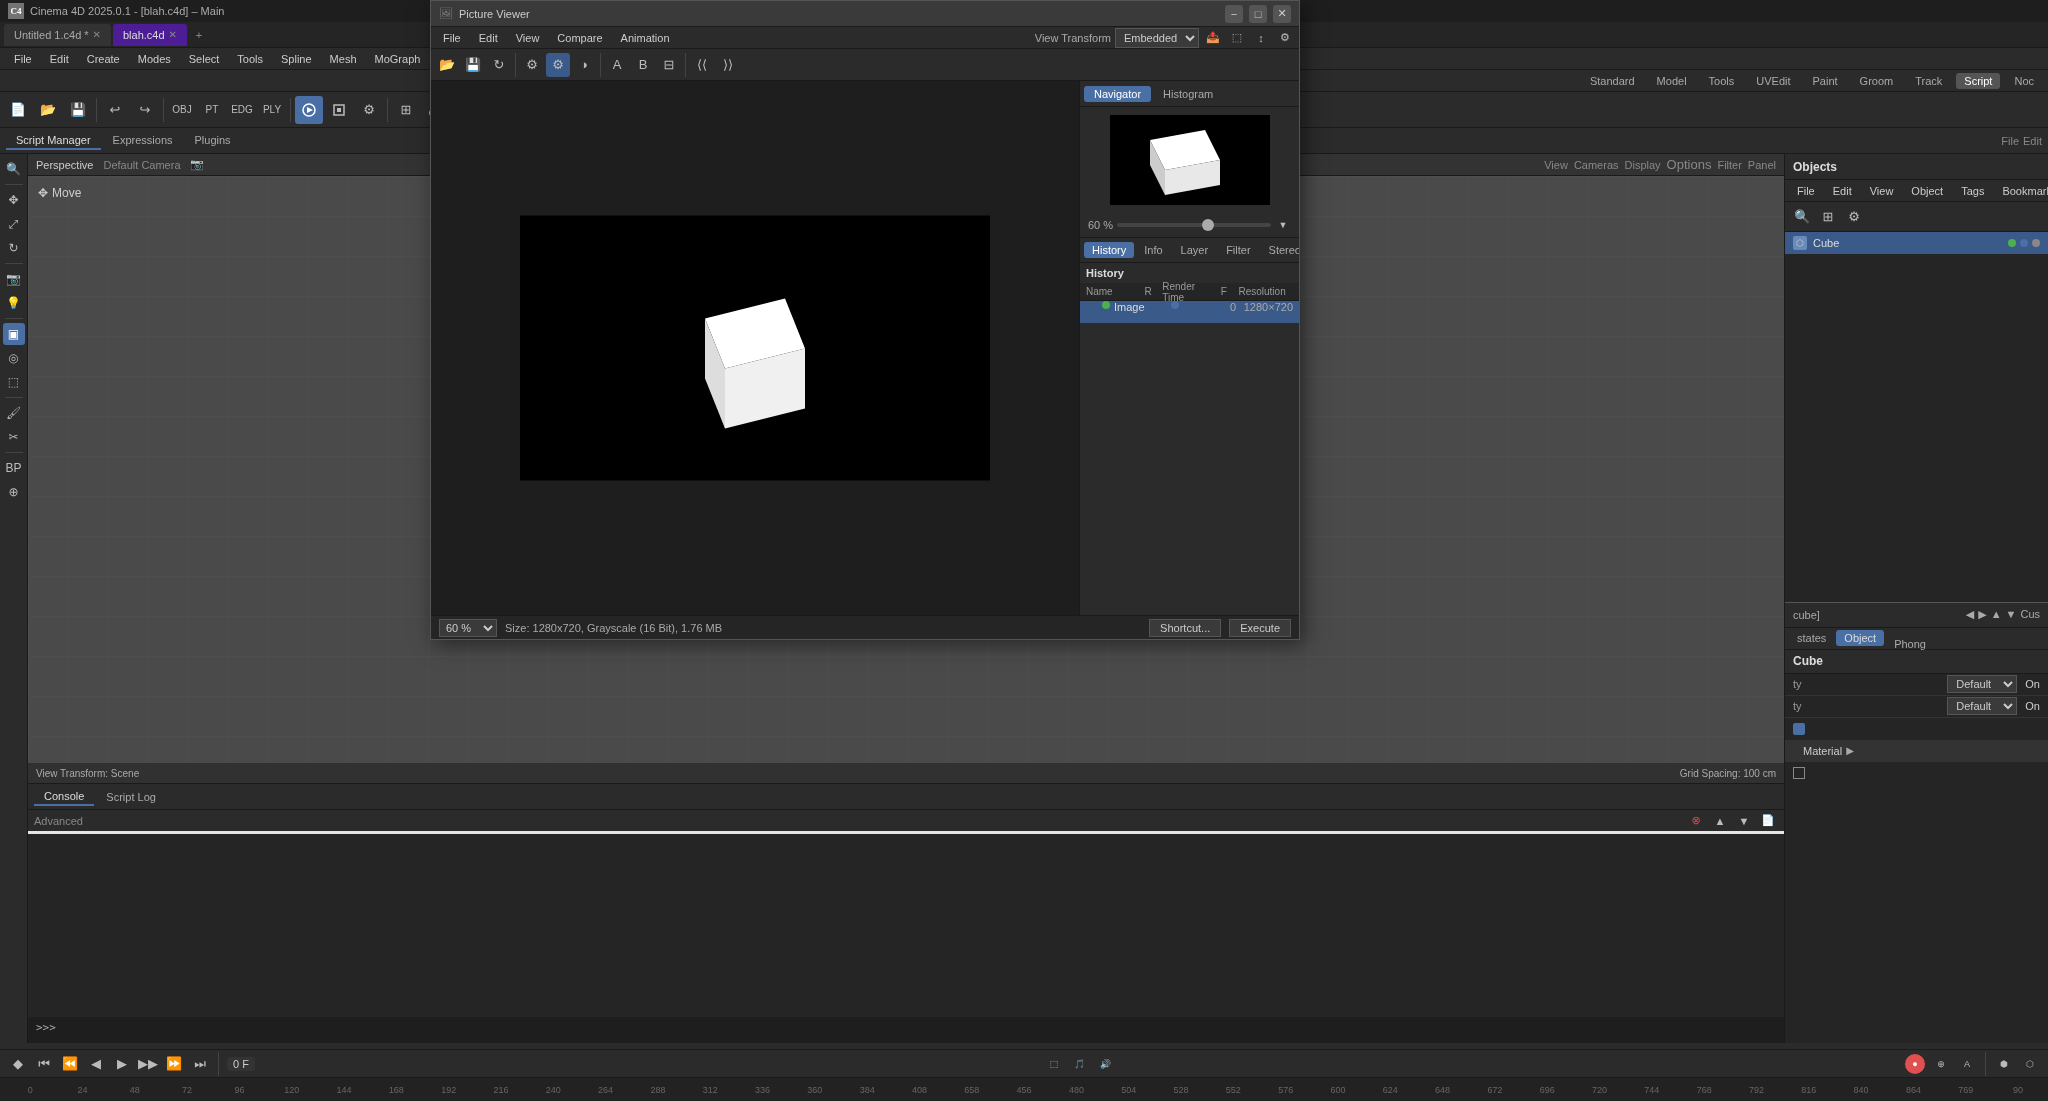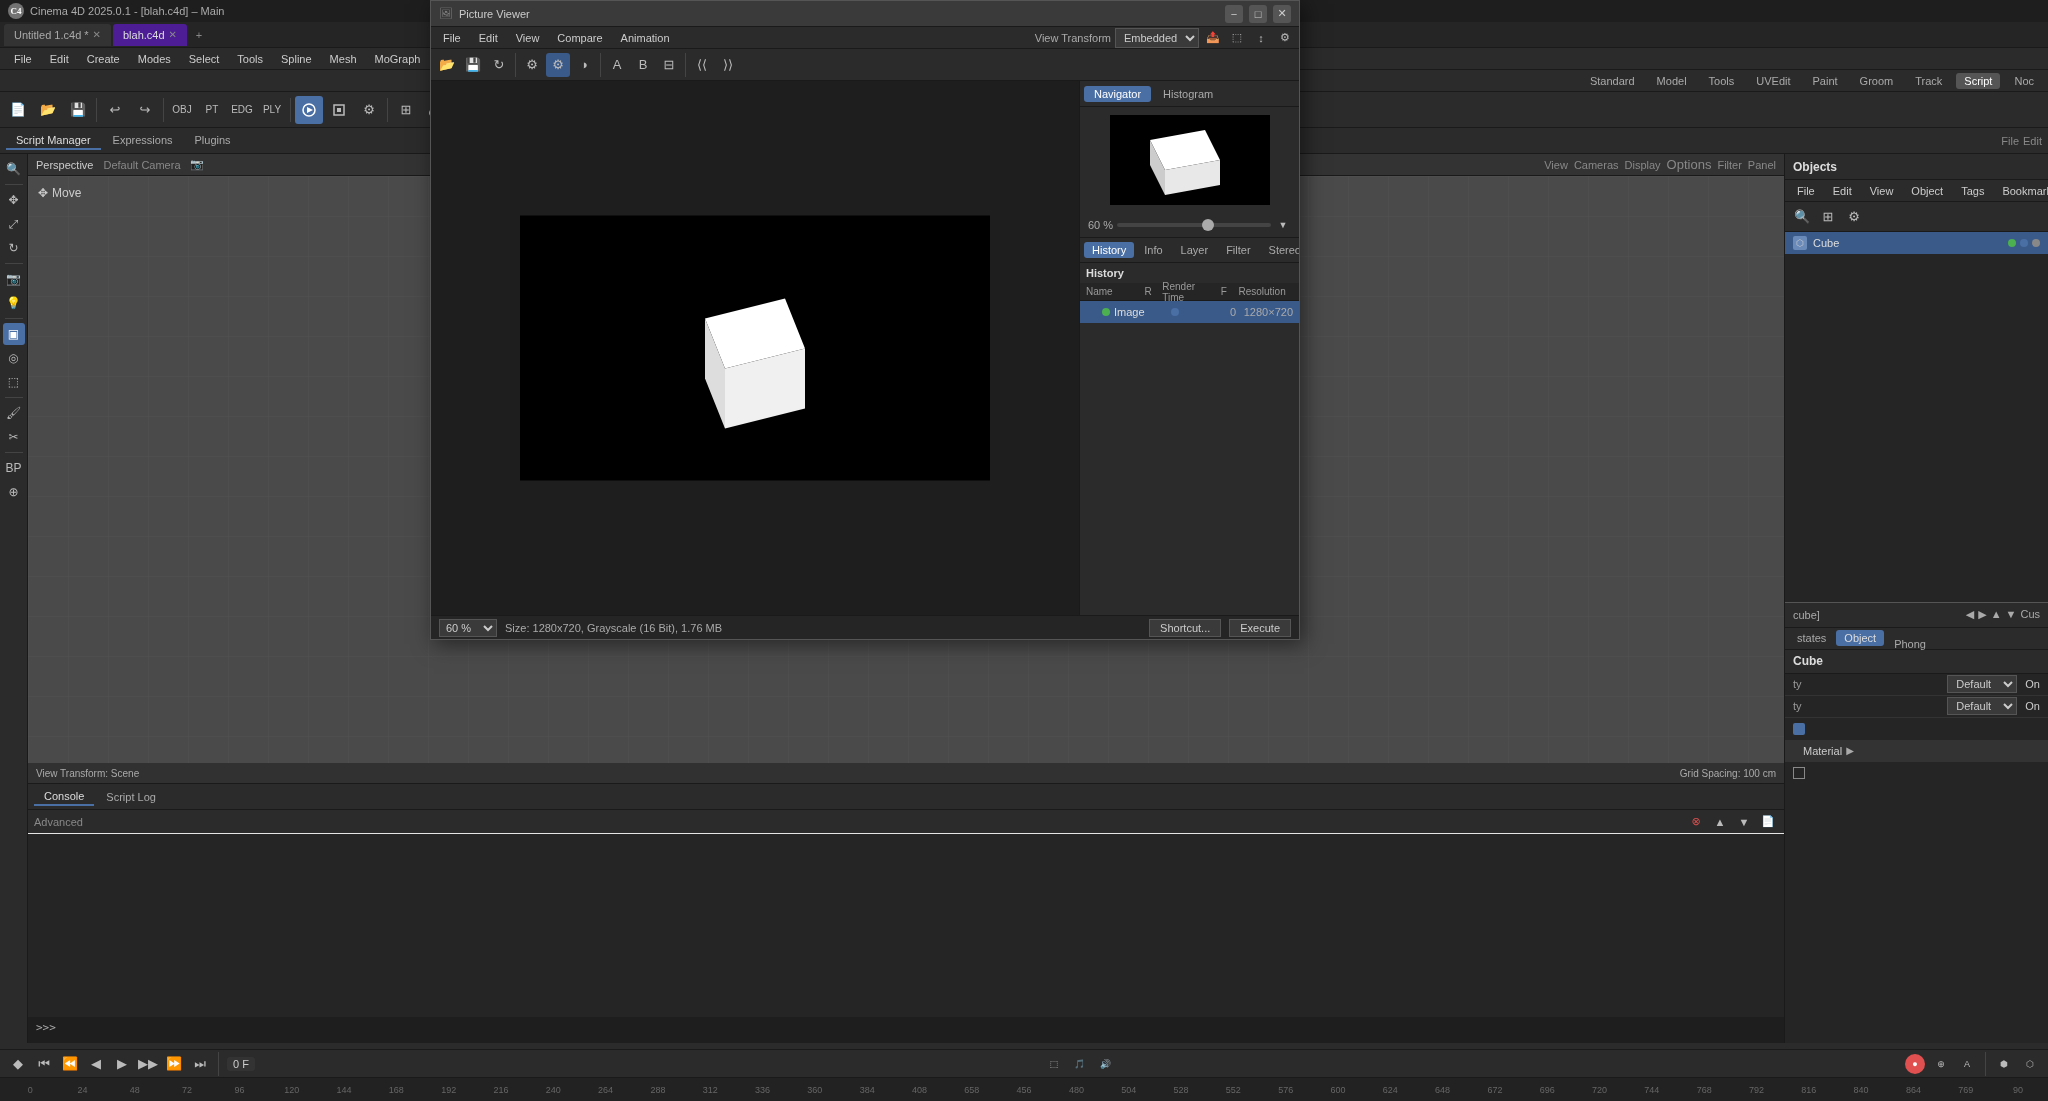--- a/index.html
+++ b/index.html
@@ -20,21 +20,21 @@
       height: 22px;
       background: #1e1e1e;
       display: flex;
       align-items: center;
       padding: 0 8px;
       gap: 6px;
     }
     #title-bar .app-icon {
       width: 16px; height: 16px;
       background: #737373;
-      border-radius: 8px;
+      border-radius: 0;
       display: flex; align-items: center; justify-content: center;
       font-size: 9px; color: white; font-weight: bold; font-family: Liberation Serif, serif;
     }
     #title-bar .title-text { color: #aaa; font-size: 11px; }
 
     
     #tab-bar {
       width: 100%;
       height: 26px;
       background: #252525;
@@ -233,21 +233,21 @@
       padding: 4px;
       overflow: hidden;
     }
     #console-toolbar {
       height: 24px;
       background: #2b2b2b;
       display: flex;
       align-items: center;
       padding: 0 6px;
       gap: 4px;
-      border-bottom: 1px solid #e5e5e5;
+      border-bottom: 3px solid #e5e5e5;
     }
     #console-input {
       height: 26px;
       background: #1e1e1e;
       padding: 4px 8px;
       color: #aaa;
       font-size: 11px;
       font-family: monospace;
     }
 
@@ -462,21 +462,21 @@
       font-size: 10px;
       color: #999;
       border-bottom: 1px solid #1a1a1a;
     }
     #pv-history-list {
       background: #252525;
     }
     .history-row {
       height: 22px;
       display: flex;
-      align-items: center;
+      align-items: flex-start;
       padding: 0 6px;
       gap: 4px;
       cursor: pointer;
     }
     .history-row.selected { background: #3a5a8a; }
     #pv-status {
       height: 24px;
       background: #252525;
       display: flex;
       align-items: center;

